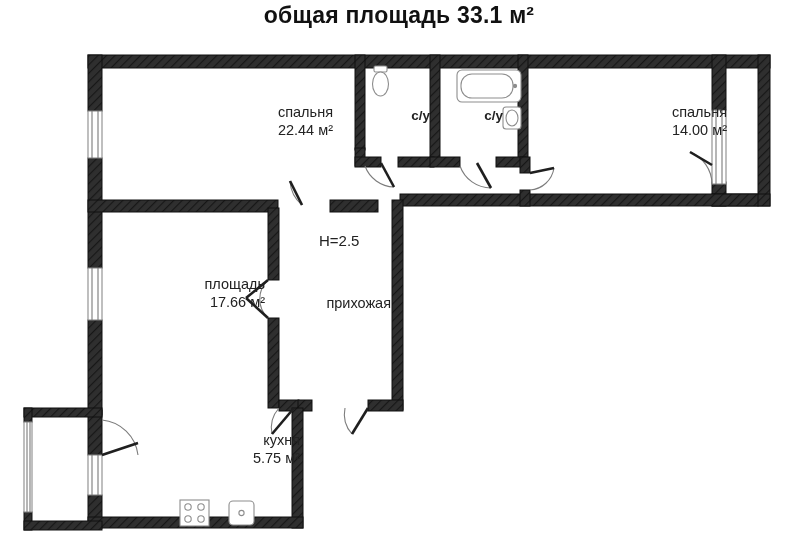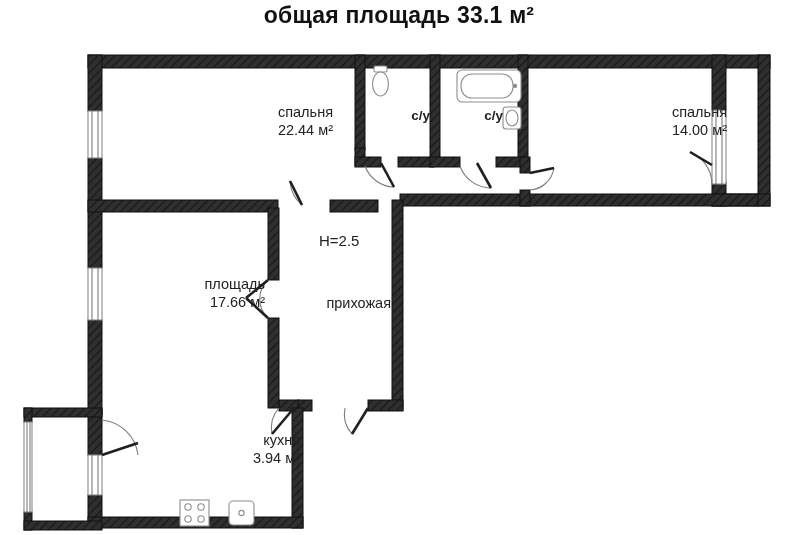--- a/index.html
+++ b/index.html
@@ -266,18 +266,18 @@
     <div class="room-name">площадь</div>
     <div class="room-area">17.66 м²</div>
   </div>
 
   <div class="room-label" style="left:281px; top:295px; width:110px;">
     <div class="room-name">прихожая</div>
   </div>
 
   <div class="room-label" style="left:145px; top:432px; width:155px;">
     <div class="room-name">кухня</div>
-    <div class="room-area">3.94 м²</div>
+    <div class="room-area">5.75 м²</div>
   </div>
 
   <div class="room-label height-label" style="left:279px; top:232px; width:90px; text-align:left;">H=2.5</div>
 
 </div>
 
 </body></html>

